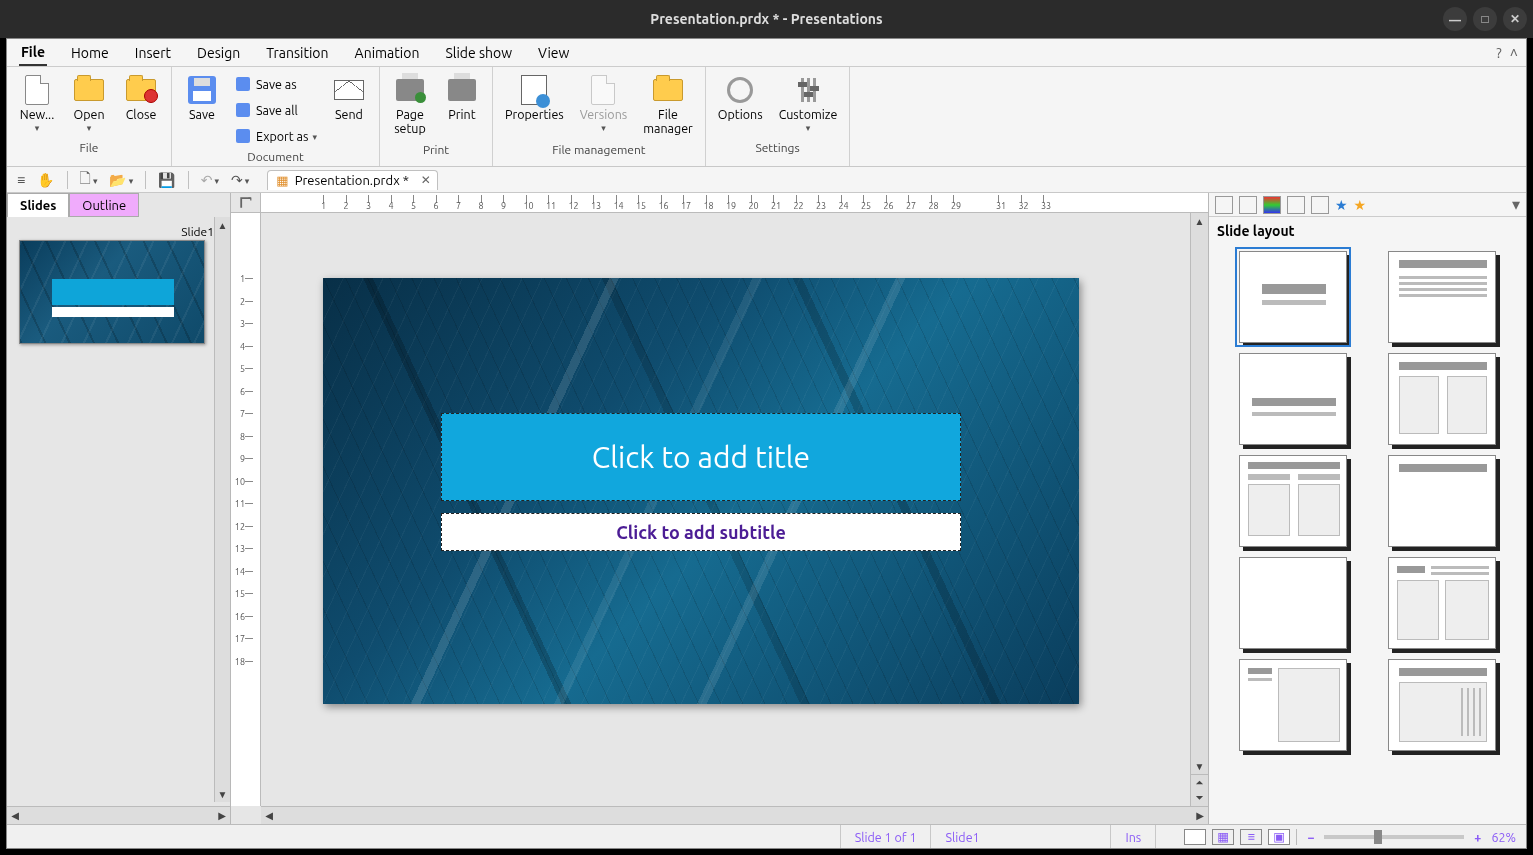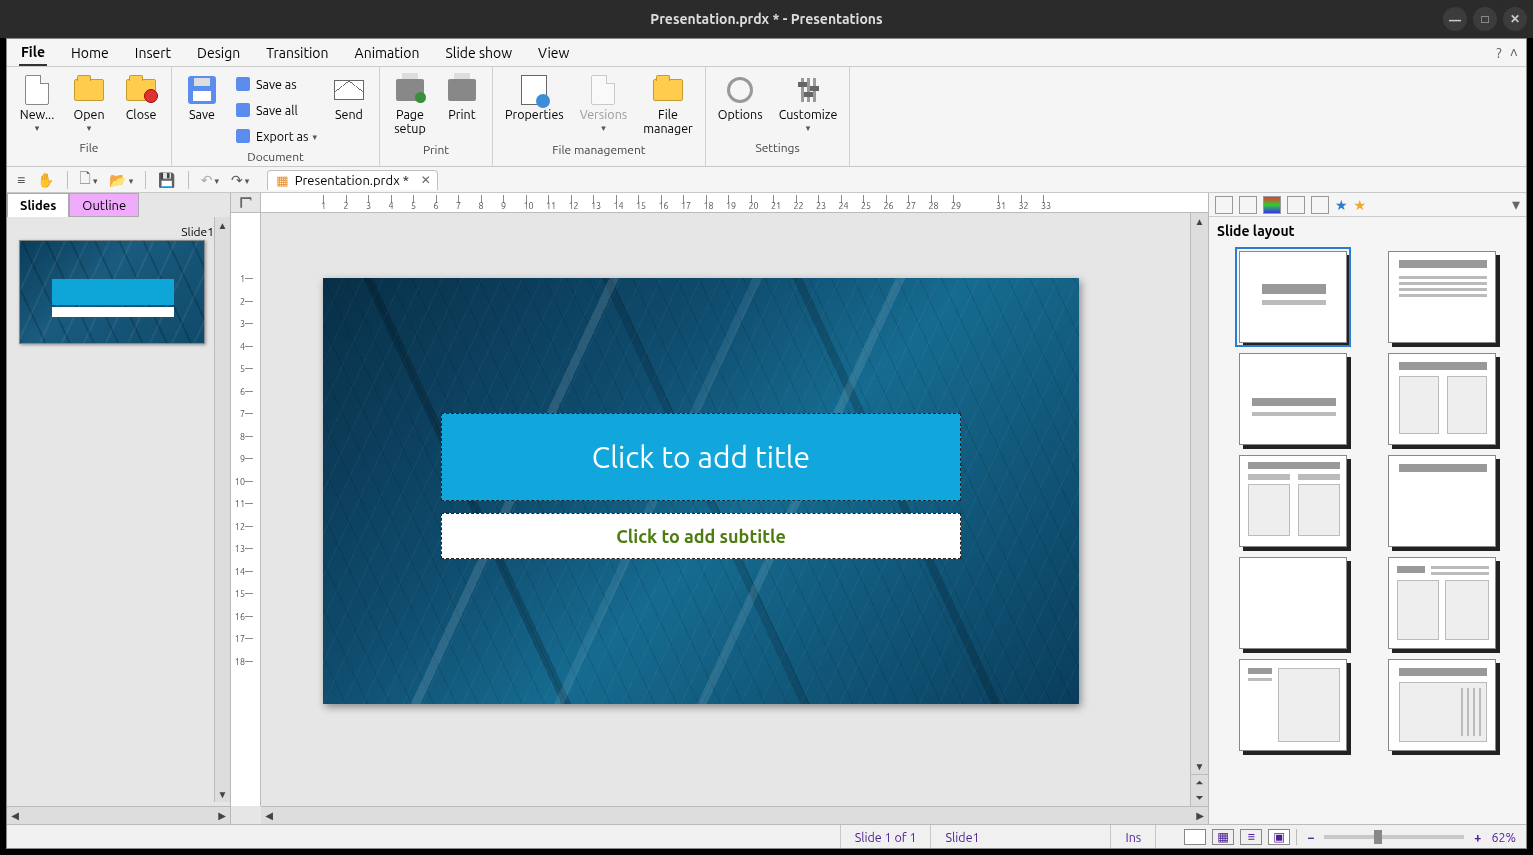--- a/index.html
+++ b/index.html
@@ -57,39 +57,39 @@
 .vruler .tick span{position:absolute;left:-12px;top:-5px;width:12px;text-align:right;}
 .canvas-wrap{flex:1;position:relative;background:#e6e6e6;overflow:hidden;}
 .slide{position:absolute;left:62px;top:65px;width:756px;height:426px;background:linear-gradient(135deg,#082f47,#0f4c6e 35%,#166b90 55%,#0a3d5c);box-shadow:2px 3px 8px rgba(0,0,0,.4);overflow:hidden;}
 .slide::before{content:"";position:absolute;inset:0;background:
   linear-gradient(115deg,transparent 0 30%,rgba(255,255,255,.12) 30% 31%,transparent 31% 45%,rgba(255,255,255,.08) 45% 46%,transparent 46% 60%,rgba(255,255,255,.1) 60% 61%,transparent 61%),
   linear-gradient(65deg,transparent 0 25%,rgba(0,0,0,.2) 25% 26%,transparent 26% 50%,rgba(0,0,0,.15) 50% 51%,transparent 51% 70%,rgba(0,0,0,.18) 70% 71%,transparent 71%),
   repeating-linear-gradient(115deg,rgba(255,255,255,.04) 0 1px,transparent 1px 18px),
   repeating-linear-gradient(65deg,rgba(0,0,0,.12) 0 1px,transparent 1px 20px);}
 .ph{position:absolute;border:1.5px dashed #222;display:flex;align-items:center;justify-content:center;}
 .ph-title{left:118px;top:135px;width:520px;height:88px;background:#11a7dd;color:#fff;font-size:30px;}
-.ph-sub{left:118px;top:235px;width:520px;height:46px;background:#fff;color:#4d7c0f;font-size:18px;font-weight:bold;}
+.ph-sub{left:118px;top:235px;width:520px;height:38px;background:#fff;color:#4c1d95;font-size:18px;font-weight:bold;}
 .cv-vscroll{position:absolute;right:0;top:0;bottom:0;width:18px;background:#ddd;border-left:1px solid #bbb;display:flex;flex-direction:column;}
 .cv-vscroll .arr{height:16px;font-size:10px;display:flex;align-items:center;justify-content:center;color:#444;cursor:pointer;}
 .cv-vscroll .track{flex:1;}
 .cv-hscroll{height:18px;background:#ddd;border-top:1px solid #bbb;display:flex;margin-left:30px;}
 .cv-hscroll .arr{width:16px;font-size:10px;display:flex;align-items:center;justify-content:center;color:#444;cursor:pointer;}
 .cv-hscroll .track{flex:1;}
 .right-panel{width:318px;background:#f5f5f5;border-left:1px solid #b8b8b8;display:flex;flex-direction:column;}
 .rp-icons{height:24px;border-bottom:1px solid #ccc;display:flex;align-items:center;gap:6px;padding:0 6px;}
 .rp-icons .ri{width:18px;height:18px;border:1px solid #999;cursor:pointer;}
 .rp-icons .star{color:#f5a623;border:none;font-size:14px;}
 .rp-icons .star.blue{color:#2b7cd3;}
 .rp-title{font-weight:bold;font-size:14px;padding:6px 8px;}
 .layout-grid{flex:1;overflow-y:auto;display:grid;grid-template-columns:1fr 1fr;gap:10px 30px;padding:6px 20px 6px 30px;align-content:start;}
 .layout-item{width:108px;height:92px;background:#fff;border:1px solid #888;box-shadow:4px 4px 0 #222;position:relative;cursor:pointer;}
 .layout-item.selected{outline:2px solid #2b7cd3;outline-offset:2px;}
 .layout-item .bar{position:absolute;background:#999;}
 .rp-caption{border-top:1px solid #ccc;padding:5px 8px;font-size:13px;}
-.statusbar{height:24px;background:#f0f0f0;border-top:1px solid #bbb;display:flex;align-items:center;font-size:12.5px;color:#4c1d95;}
+.statusbar{height:24px;background:#f0f0f0;border-top:1px solid #bbb;display:flex;align-items:center;font-size:12.5px;color:#8b5cf6;}
 .sb-seg{padding:0 14px;border-right:1px solid #c8c8c8;height:100%;display:flex;align-items:center;}
 .sb-right{margin-left:auto;display:flex;align-items:center;gap:6px;padding-right:10px;}
 .view-btn{width:22px;height:16px;border:1px solid #888;cursor:pointer;display:flex;align-items:center;justify-content:center;}
 .zoom-track{width:140px;height:4px;background:#c8c8c8;position:relative;}
 .zoom-handle{position:absolute;width:8px;height:14px;background:#888;top:-5px;left:50px;}
 .zoom-btn{cursor:pointer;padding:0 4px;font-weight:bold;}
 
 .ico-page{width:24px;height:30px;border:1.5px solid #888;border-radius:2px;background:#fff;position:relative;}
 .ico-page::after{content:"";position:absolute;right:-1px;top:-1px;width:8px;height:8px;background:#f5f5f5;border-left:1.5px solid #888;border-bottom:1.5px solid #888;}
 .ico-folder{width:30px;height:22px;background:#ffcc4d;border:1px solid #c99a2e;border-radius:2px;position:relative;}

